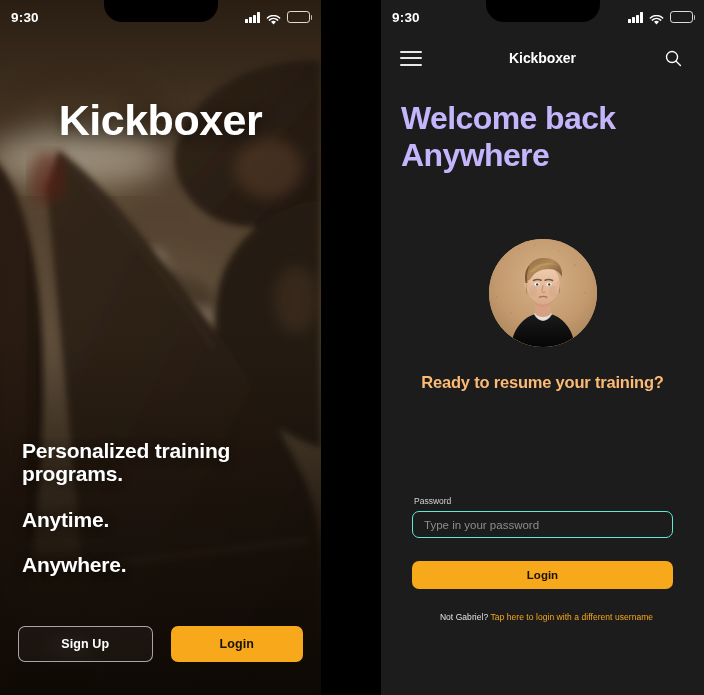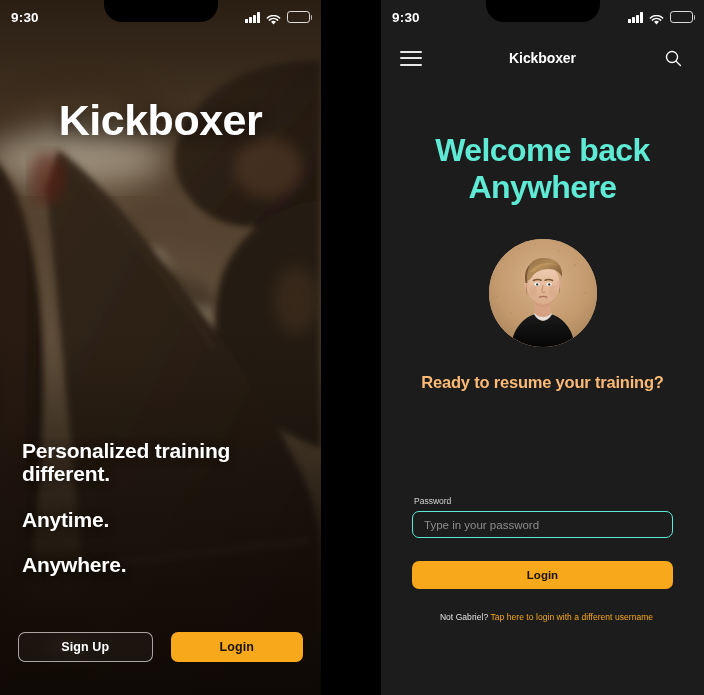--- a/index.html
+++ b/index.html
@@ -155,21 +155,21 @@
 
   .cta-row {
     position:absolute;
     left: 18px; right: 18px;
     bottom: 33px;
     display:flex;
     gap: 18px;
   }
   .btn {
     flex: 1;
-    height: 30px;
+    height: 36px;
     border-radius: 7px;
     display:flex;
     align-items:center;
     justify-content:center;
     font-size: 12.5px;
     font-weight: 700;
     cursor: pointer;
     letter-spacing: .1px;
   }
   .btn-outline {
@@ -199,25 +199,25 @@
   .appbar-title {
     font-size: 14px;
     font-weight: 700;
     color:#ffffff;
     letter-spacing: -0.1px;
   }
   .search-ico { width:22px; height:22px; cursor:pointer; display:flex; align-items:center; justify-content:center; }
 
   .welcome {
     position:absolute;
-    top: 132px; left: 20px; right: 20px;
-    text-align:center;
+    top: 100px; left: 20px; right: 20px;
+    text-align:left;
     font-size: 32px;
     font-weight: 700;
-    color:#5eead4;
+    color:#c4b5fd;
     line-height: 1.17;
     letter-spacing: -0.6px;
     z-index: 15;
   }
 
   .avatar-wrap {
     position:absolute;
     top: 239px;
     left: 50%;
     transform: translateX(-50%);
@@ -426,21 +426,21 @@
           </svg>
         </span>
         <span class="batt"><span class="batt-fill"></span></span>
       </div>
     </div>
 
     <div class="hero-content">
       <div class="brand-title">Kickboxer</div>
 
       <div class="taglines">
-        <div class="tagline">Personalized training different.</div>
+        <div class="tagline">Personalized training programs.</div>
         <div class="tagline">Anytime.</div>
         <div class="tagline">Anywhere.</div>
       </div>
 
       <div class="cta-row">
         <div class="btn btn-outline">Sign Up</div>
         <div class="btn btn-solid">Login</div>
       </div>
     </div>
   </div>

